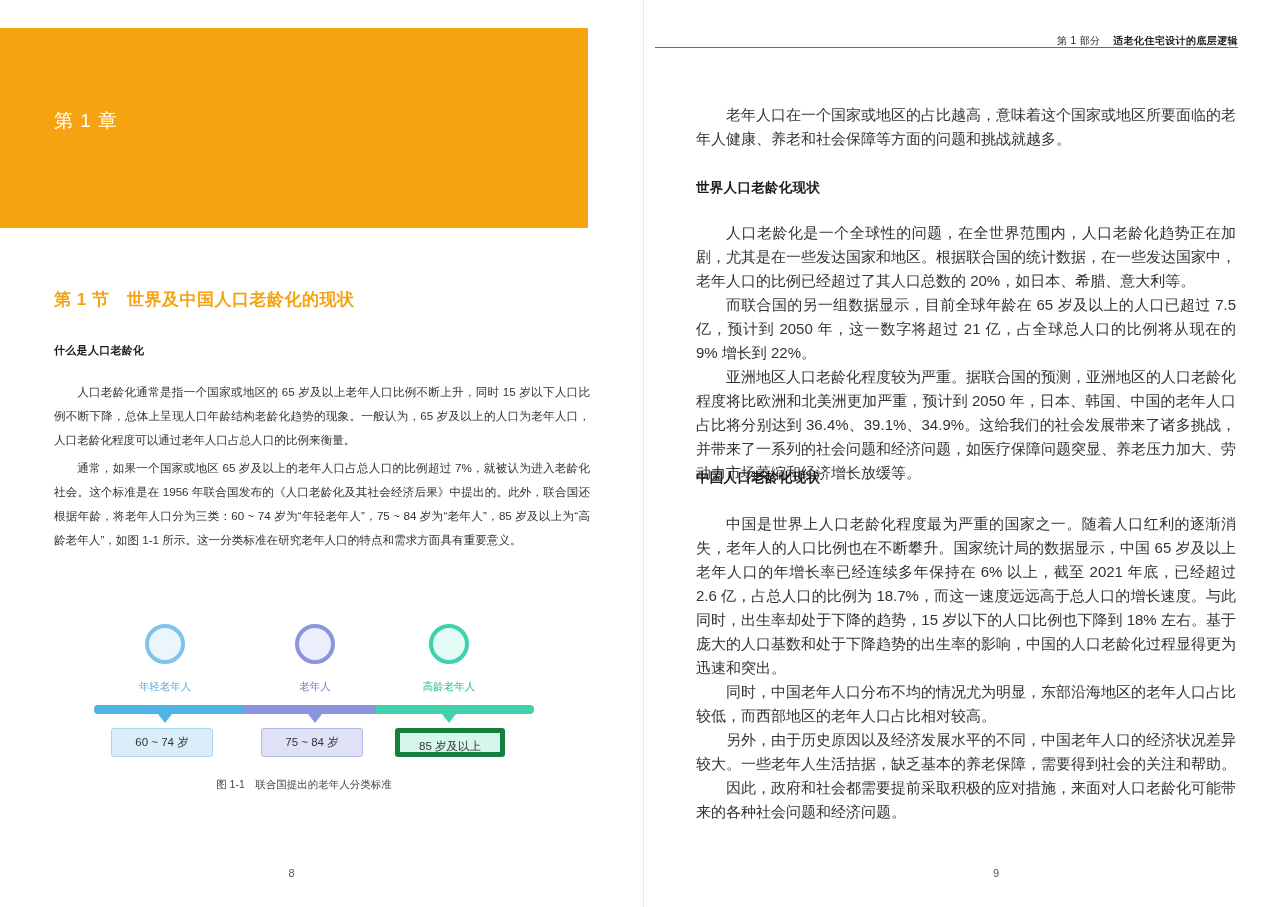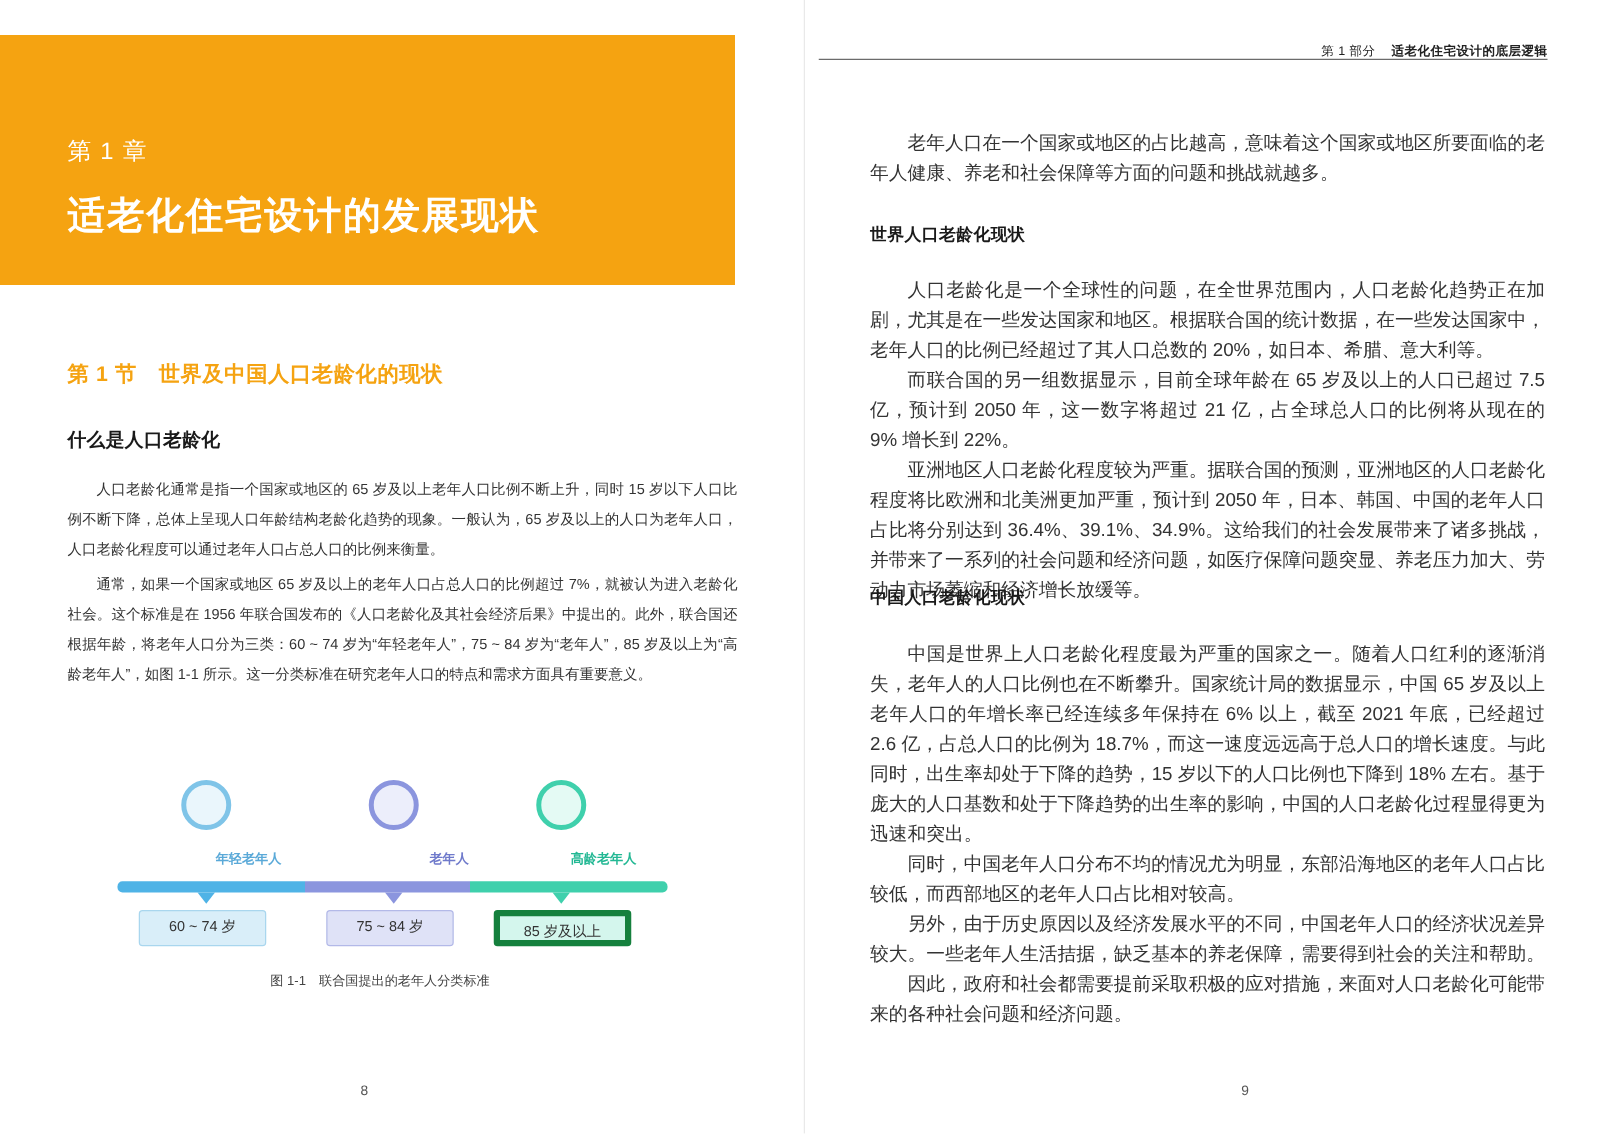--- a/index.html
+++ b/index.html
@@ -52,21 +52,21 @@
     left: 54px; top: 272px;
     font-size: 17px;
     font-weight: bold;
     color: #f5a311;
     letter-spacing: 0.5px;
     margin-top: 16px;
   }
   .sub-head {
     position: absolute;
     left: 54px;
-    font-size: 15px;
+    font-size: 11px;
     font-weight: bold;
     color: #1a1a1a;
     letter-spacing: 0.3px;
   }
   .sub-head-1 { top: 343px; }
 
   .body-block {
     position: absolute;
     left: 54px;
     width: 536px;
@@ -94,22 +94,21 @@
   }
   .fig-circle.c1 { left: 91px;  border: 4px solid #7fc4e8; background: #eaf6fc; }
   .fig-circle.c2 { left: 241px; border: 4px solid #8b95de; background: #eceefb; }
   .fig-circle.c3 { left: 375px; border: 4px solid #3fd0ac; background: #e4faf4; }
 
   .fig-label {
     position: absolute;
     top: 80px;
     font-size: 10.5px;
     width: 120px;
-    text-align: right;
-    font-weight: bold;
+    text-align: center;
   }
   .fig-label.l1 { left: 51px;  color: #5aa9d8; }
   .fig-label.l2 { left: 201px; color: #6f7acb; }
   .fig-label.l3 { left: 335px; color: #23b894; }
 
   .fig-bar {
     position: absolute;
     top: 105px; left: 40px;
     width: 440px; height: 9px;
     border-radius: 4px;
@@ -206,21 +205,20 @@
 <body>
 
 <div class="spread">
 
   <div class="page page-left">
 
     <div class="orange-band"></div>
 
     <div class="chapter-num">第 1 章</div>
 
-    <div class="chapter-title">适老化住宅设计的发展现状</div>
 
     <div class="section-title">第 1 节　世界及中国人口老龄化的现状</div>
 
     <div class="sub-head sub-head-1">什么是人口老龄化</div>
 
     <div class="body-block lp-para-1">
       <p>人口老龄化通常是指一个国家或地区的 65 岁及以上老年人口比例不断上升，同时 15 岁以下人口比例不断下降，总体上呈现人口年龄结构老龄化趋势的现象。一般认为，65 岁及以上的人口为老年人口，人口老龄化程度可以通过老年人口占总人口的比例来衡量。</p>
     </div>
 
     <div class="body-block lp-para-2">

